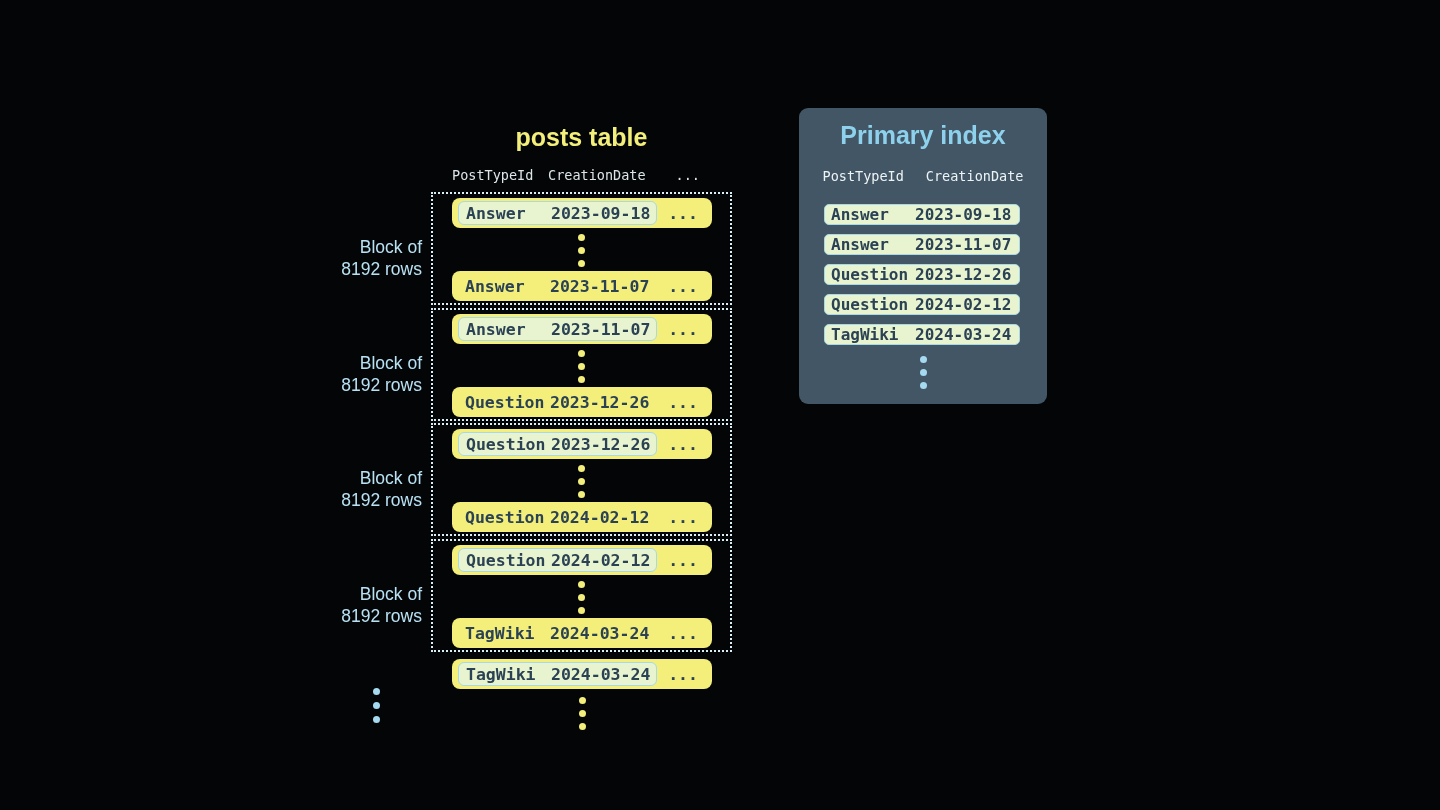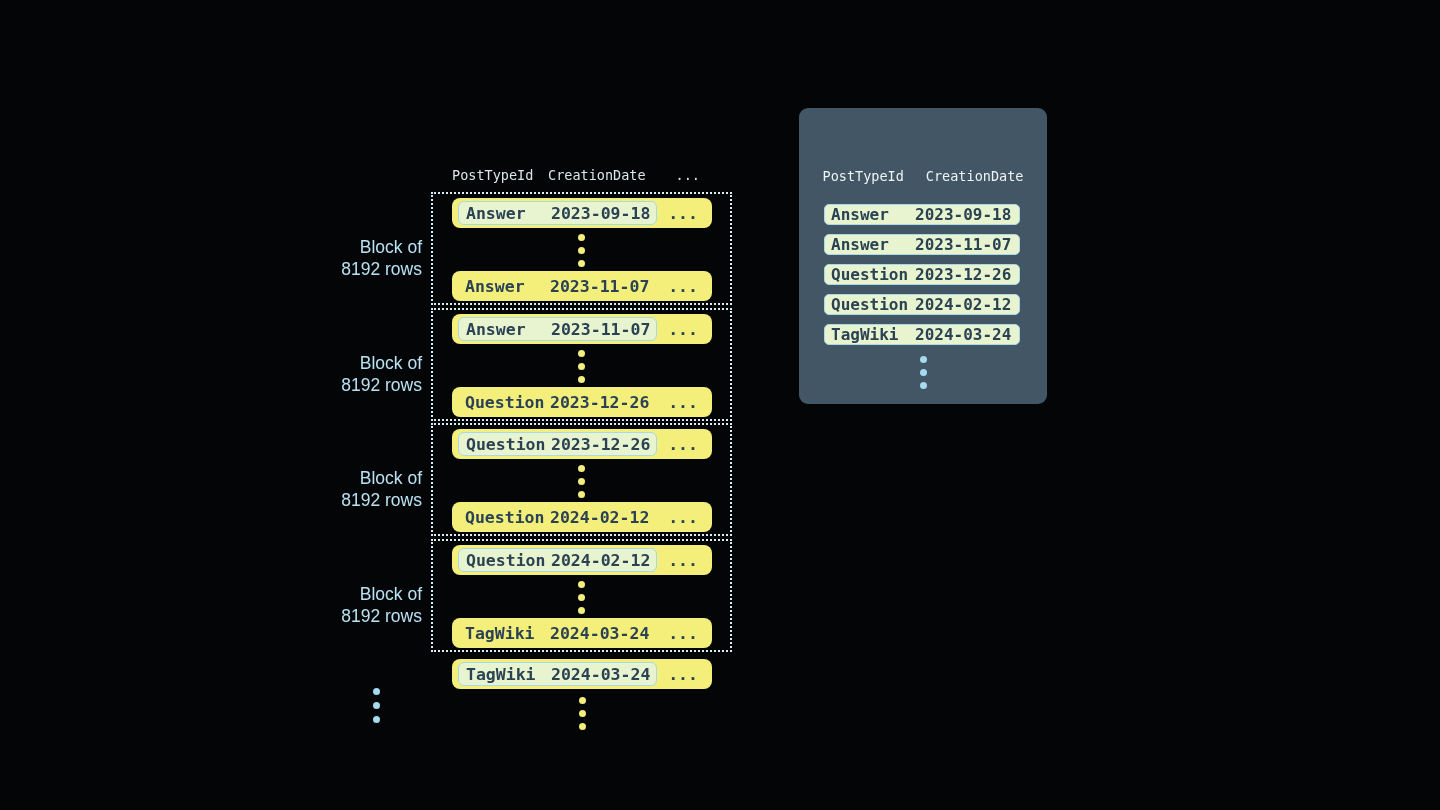--- a/index.html
+++ b/index.html
@@ -106,20 +106,21 @@
   }
   .idx-row .type{display:inline-block;width:84px}
   .vdots.idx{left:0;right:0;top:248px}
   .vdots.idx i{background:var(--dot-blue)}
 </style>
 </head>
 <body>
 
 <div id="canvas">
 
+  <div class="pt-title">posts table</div>
 
   <div class="pt-header">
     <span class="col1">PostTypeId</span>
     <span class="col2">CreationDate</span>
     <span class="col3">...</span>
   </div>
 
   <div class="block-wrap" style="top:192px">
     <div class="block-label">
       <div>Block of</div>
@@ -237,20 +238,21 @@
       <i></i>
       <i></i>
     </div>
   <div class="vdots left-blue">
       <i></i>
       <i></i>
       <i></i>
     </div>
 
   <div class="panel">
+    <div class="panel-title">Primary index</div>
     <div class="panel-header">
       <span>PostTypeId</span>
       <span>CreationDate</span>
     </div>
 
     <div class="idx-row" style="top:96px">
       <span class="type">Answer</span>
       <span class="date">2023-09-18</span>
     </div>
     <div class="idx-row" style="top:126px">

